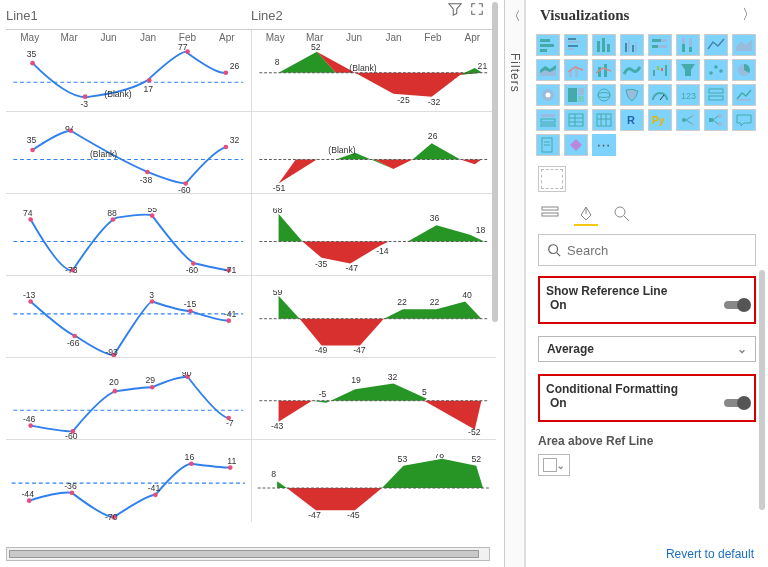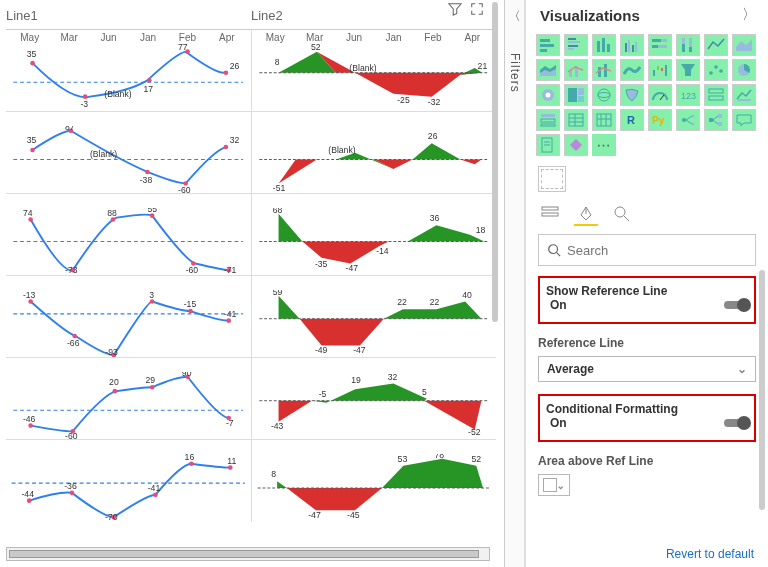--- a/index.html
+++ b/index.html
@@ -27,24 +27,24 @@
   .scroll-y .thumb { position: absolute; top: 0; right: 0; width: 6px; height: 320px; background: #c9c9c9; border-radius: 3px; }
   .icon-btns { position: absolute; top: 2px; right: 20px; display: flex; gap: 8px; }
   .icon-btns svg { width: 14px; height: 14px; stroke: #666; fill: none; }
 
   .filters-rail { width: 20px; display: flex; flex-direction: column; align-items: center; padding-top: 8px; border-right: 1px solid #ddd; background: #fafafa; }
   .filters-rail .chev { margin-bottom: 28px; }
   .filters-rail .vtxt { writing-mode: vertical-rl; color: #555; font-size: 12px; letter-spacing: 1px; }
 
   .viz-pane { flex: 1; background: #fff; display: flex; flex-direction: column; border-left: 1px solid #e0e0e0; position: relative; }
   .viz-header { display: flex; align-items: center; justify-content: space-between; padding: 6px 12px 4px 14px; }
-  .viz-header h3 { font-size: 15px; font-weight: 600; color: #333; }
+  .viz-header h3 { font-size: 15px; font-weight: 600; color: #333; font-family: Liberation Serif, serif; }
   .viz-header .chevr { color: #555; font-size: 14px; }
   .viz-gallery { padding: 6px 10px 4px 10px; display: grid; grid-template-columns: repeat(8, 24px); gap: 3px 4px; }
-  .viz-gallery .vicon { width: 24px; height: 22px; border: 1px solid #ccc; background: #86efac; display: flex; align-items: center; justify-content: center; cursor: pointer; }
+  .viz-gallery .vicon { width: 24px; height: 22px; border: 1px solid #ccc; background: #7dd3fc; display: flex; align-items: center; justify-content: center; cursor: pointer; }
   .viz-gallery .vicon svg { width: 18px; height: 16px; }
   .viz-gallery .more { border: none; color: #555; font-size: 14px; letter-spacing: 1px; }
   .viz-values { padding: 6px 12px 0 12px; }
   .val-well { width: 28px; height: 26px; border: 1px solid #c7c7c7; background: #fff; position: relative; }
   .val-well::after { content: ''; position: absolute; inset: 2px; border: 1px dashed #bbb; }
   .format-tabs { display: flex; gap: 12px; padding: 10px 12px 6px 12px; }
   .format-tabs .tab { width: 24px; height: 24px; display: flex; align-items: center; justify-content: center; border-bottom: 2px solid transparent; cursor: pointer; }
   .format-tabs .tab.active { border-bottom-color: #f2c811; }
   .search-box { margin: 2px 12px; display: flex; align-items: center; border: 1px solid #c7c7c7; height: 32px; padding: 0 8px; }
   .search-box svg { width: 14px; height: 14px; stroke: #666; fill: none; margin-right: 6px; }
@@ -596,21 +596,20 @@
     <div class="format-body">
       <div class="hlbox">
         <span class="lbl">Show Reference Line</span>
         <div class="toggle">
           <span class="tlab">On</span>
           <span class="sw"></span>
         </div>
       </div>
 
       <div class="opt-group">
-        <span class="lbl">Reference Line</span>
         <div class="select-box">
           <span>Average</span>
           <span class="arr">⌄</span>
         </div>
       </div>
 
       <div class="hlbox">
         <span class="lbl">Conditional Formatting</span>
         <div class="toggle">
           <span class="tlab">On</span>

